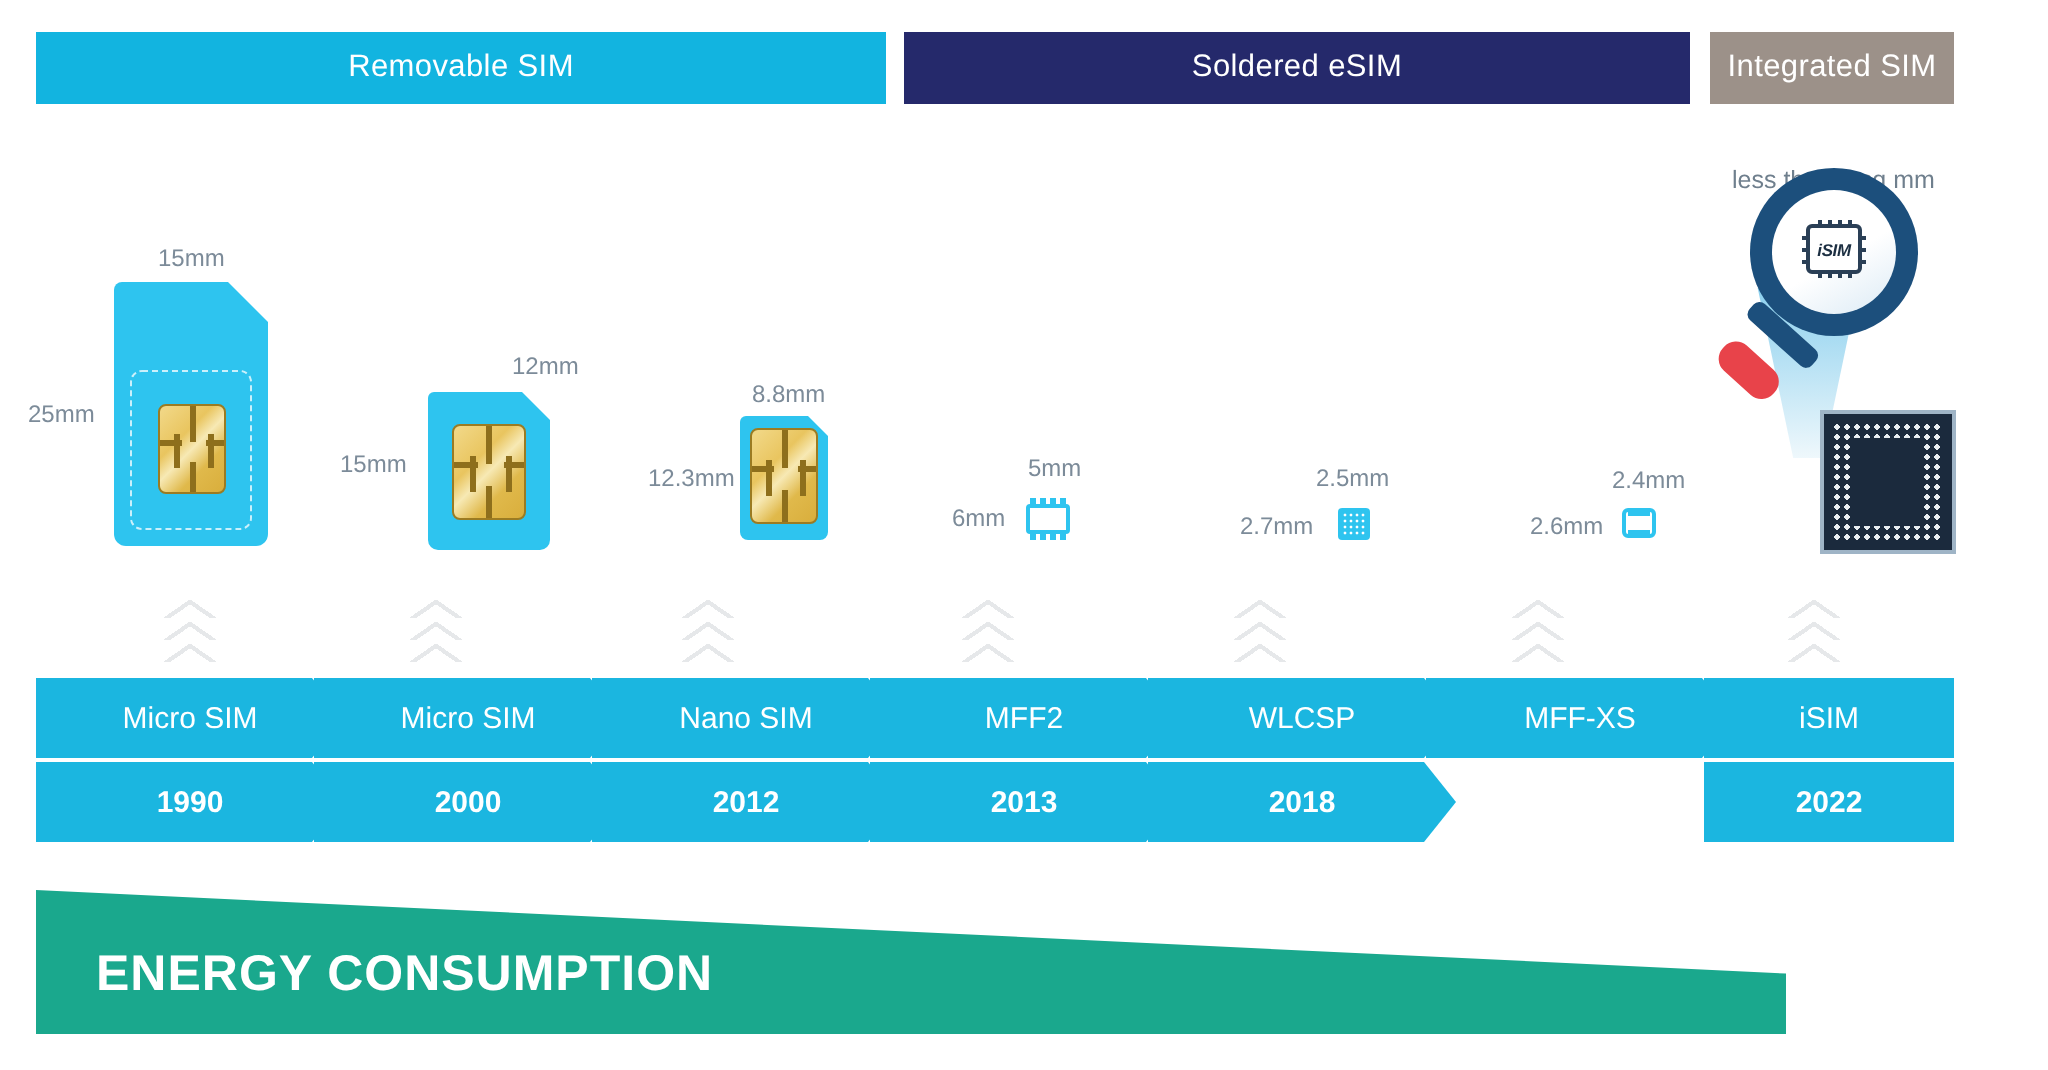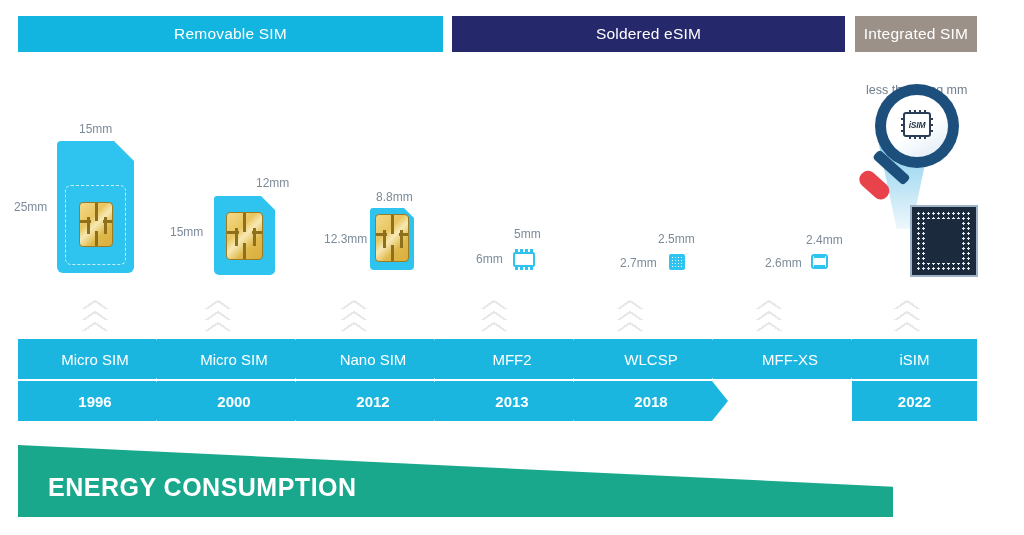--- a/index.html
+++ b/index.html
@@ -340,21 +340,21 @@
         </div>
       <div class="tl-cell" style="left:695px; width:154px;">
           <span class="tl-name">MFF-XS</span>
         </div>
       <div class="tl-cell last" style="left:834px; width:125px;">
           <span class="tl-name">iSIM</span>
         </div>
     </div>
     <div class="tl-row" id="tl-years">
       <div class="tl-cell first" style="left:0px;   width:154px;">
-          <span class="tl-year">1996</span>
+          <span class="tl-year">1990</span>
         </div>
       <div class="tl-cell" style="left:139px; width:154px;">
           <span class="tl-year">2000</span>
         </div>
       <div class="tl-cell" style="left:278px; width:154px;">
           <span class="tl-year">2012</span>
         </div>
       <div class="tl-cell" style="left:417px; width:154px;">
           <span class="tl-year">2013</span>
         </div>

